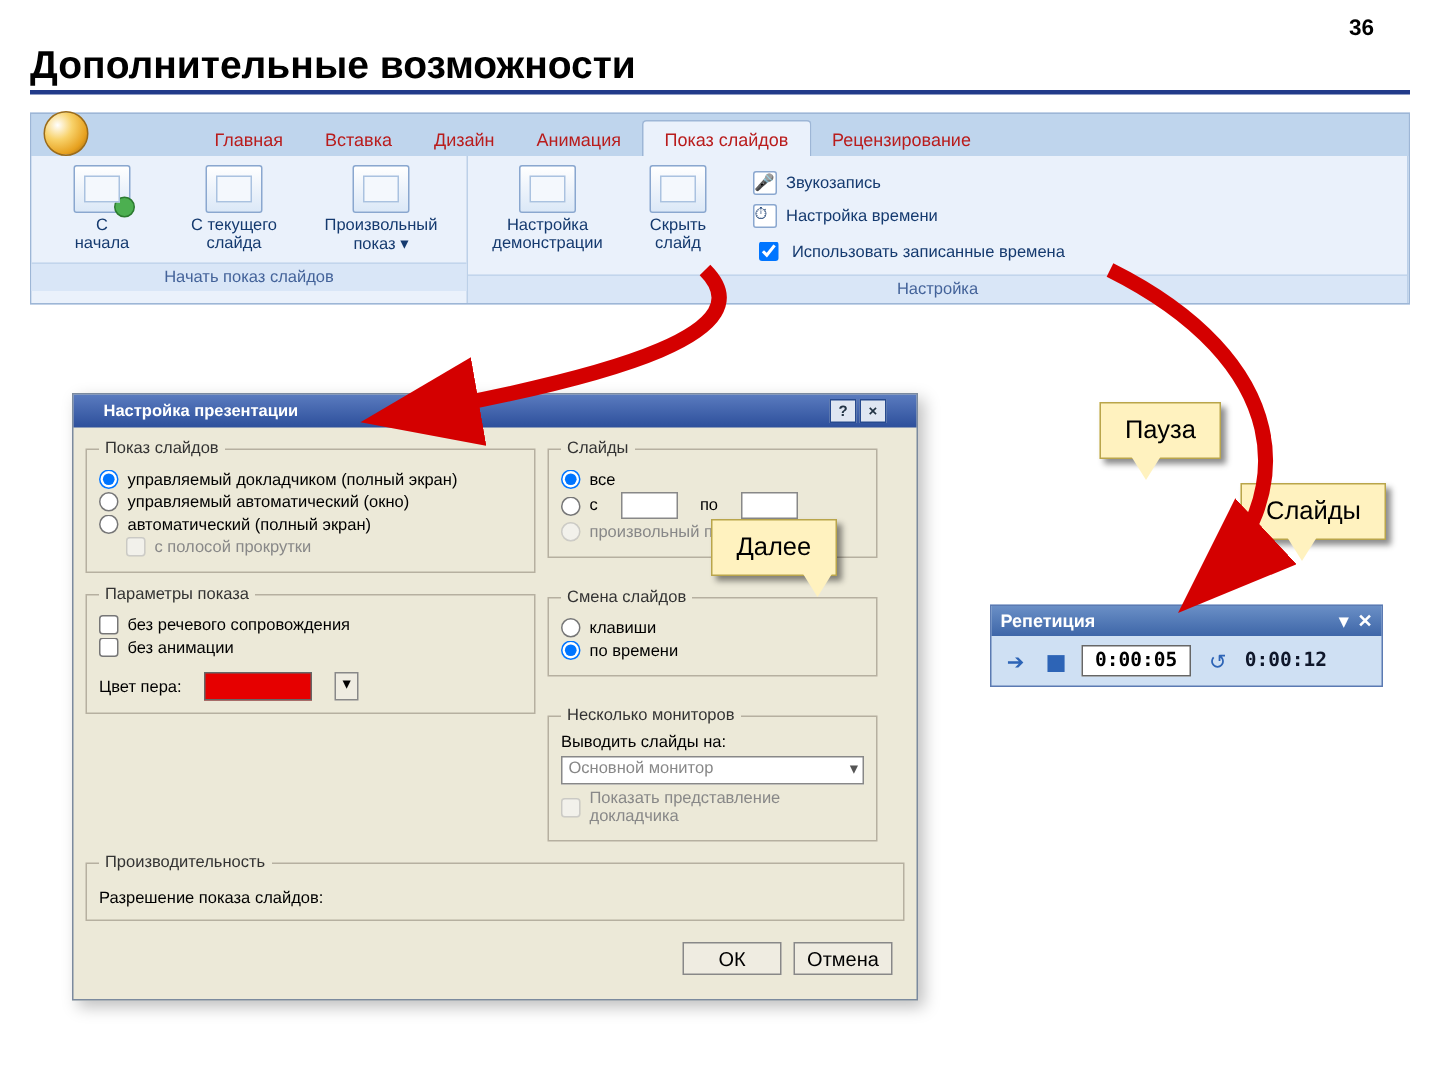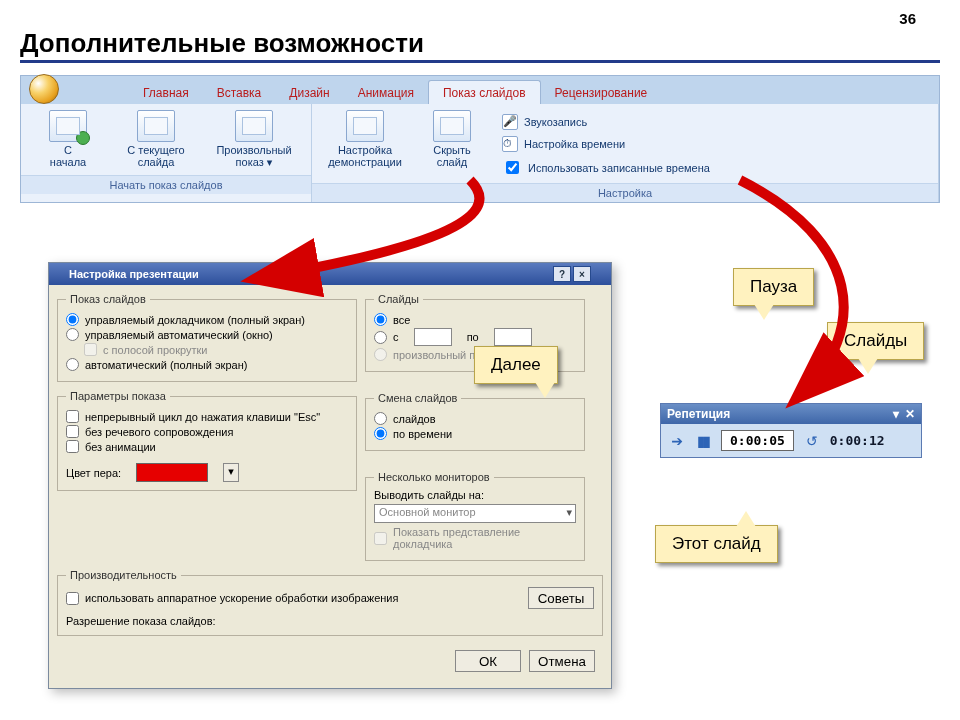--- a/index.html
+++ b/index.html
@@ -158,35 +158,31 @@
         <fieldset>
             <legend>Показ слайдов</legend>
           <label class="opt">
               <input type="radio" name="st" checked="" style="">
               <span class="under">управляемый докладчиком (полный экран)</span>
             </label>
           <label class="opt">
               <input type="radio" name="st" style="">
               <span class="under">управляемый автоматический (окно)</span>
             </label>
+          <label class="opt">
+              <input type="radio" name="st" style="">
+              <span class="under">автоматический (полный экран)</span>
+            </label>
           <label class="opt dis" style="margin-left:18px">
               <input type="checkbox" disabled="" style="">
               <span class="under">с полосой прокрутки</span>
             </label>
-          <label class="opt">
-              <input type="radio" name="st" style="">
-              <span class="under">автоматический (полный экран)</span>
-            </label>
         </fieldset>
         <fieldset>
             <legend>Параметры показа</legend>
-          <label class="opt">
-              <input type="checkbox" style="">
-              <span class="under">непрерывный цикл до нажатия клавиши "Esc"</span>
-            </label>
           <label class="opt">
               <input type="checkbox" style="">
               <span class="under">без речевого сопровождения</span>
             </label>
           <label class="opt">
               <input type="checkbox" style="">
               <span class="under">без анимации</span>
             </label>
           <div class="pen">
               <span class="under">Цвет пера:</span>
@@ -205,46 +201,39 @@
           <div class="opt"><input type="radio" name="sl" style=""><span class="under">с</span>&nbsp;<span class="numbox"></span>&nbsp;<span class="under">по</span>&nbsp;<span class="numbox"></span></div>
           <label class="opt dis">
               <input type="radio" name="sl" disabled="" style="">
               <span class="under">произвольный показ:</span>
             </label>
         </fieldset>
         <fieldset>
             <legend>Смена слайдов</legend>
           <label class="opt">
               <input type="radio" name="ch" style="">
-              <span class="under">слайдов</span>
+              <span class="under">клавиши</span>
             </label>
           <label class="opt">
               <input type="radio" name="ch" checked="" style="">
               <span class="under">по времени</span>
             </label>
         </fieldset>
         <fieldset>
             <legend>Несколько мониторов</legend>
           <div class="dis">Выводить слайды на:</div>
           <div class="mock-select dis" style="color:#888;margin:3px 0">Основной монитор</div>
           <label class="opt dis">
               <input type="checkbox" disabled="" style="">
               <span class="under">Показать представление докладчика</span>
             </label>
         </fieldset>
       </div>
       <fieldset class="wide" style="width:100%">
           <legend>Производительность</legend>
-        <div style="display:flex;align-items:center;justify-content:space-between">
-          <label class="opt">
-              <input type="checkbox" style="">
-              <span class="under">использовать аппаратное ускорение обработки изображения</span>
-            </label>
-          <button class="winbtn">Советы</button>
-        </div>
         <div style="display:flex;align-items:center;gap:6px;margin-top:6px">
           <span class="under">Разрешение показа слайдов:</span>
         </div>
       </fieldset>
       <div class="btnrow">
         <button class="winbtn">ОК</button>
         <button class="winbtn">Отмена</button>
       </div>
     </div>
   </div>
@@ -262,21 +251,20 @@
       <span class="ricn" style="letter-spacing:-2px;font-weight:700">▮▮</span>
       <span class="timebox">0:00:05</span>
       <span class="ricn">↺</span>
       <span class="ttime">0:00:12</span>
     </div>
   </div>
 
   <div class="callout" style="left:474px;top:346px"><span>Далее</span><div class="tail dn" style="left:60px"></div></div>
   <div class="callout" style="left:733px;top:268px"><span>Пауза</span><div class="tail dn" style="left:20px"></div></div>
   <div class="callout" style="left:827px;top:322px"><span>Слайды</span><div class="tail dn" style="left:30px"></div></div>
-  <div class="callout" style="left:655px;top:525px"><span>Этот слайд</span><div class="tail up" style="left:80px"></div></div>
 
   <svg class="arrows" width="960" height="720">
     <defs>
         <marker id="ah" markerWidth="10" markerHeight="10" refX="6" refY="3" orient="auto">
           <path d="M0,0 L8,3 L0,6 Z" fill="#d40000"></path>
         </marker>
       </defs>
     <path d="M 470 180 C 510 220, 420 250, 260 278" stroke="#d40000" stroke-width="10" fill="none" marker-end="url(#ah)"></path>
     <path d="M 740 180 C 860 240, 870 330, 800 395" stroke="#d40000" stroke-width="10" fill="none" marker-end="url(#ah)"></path>
   </svg>

